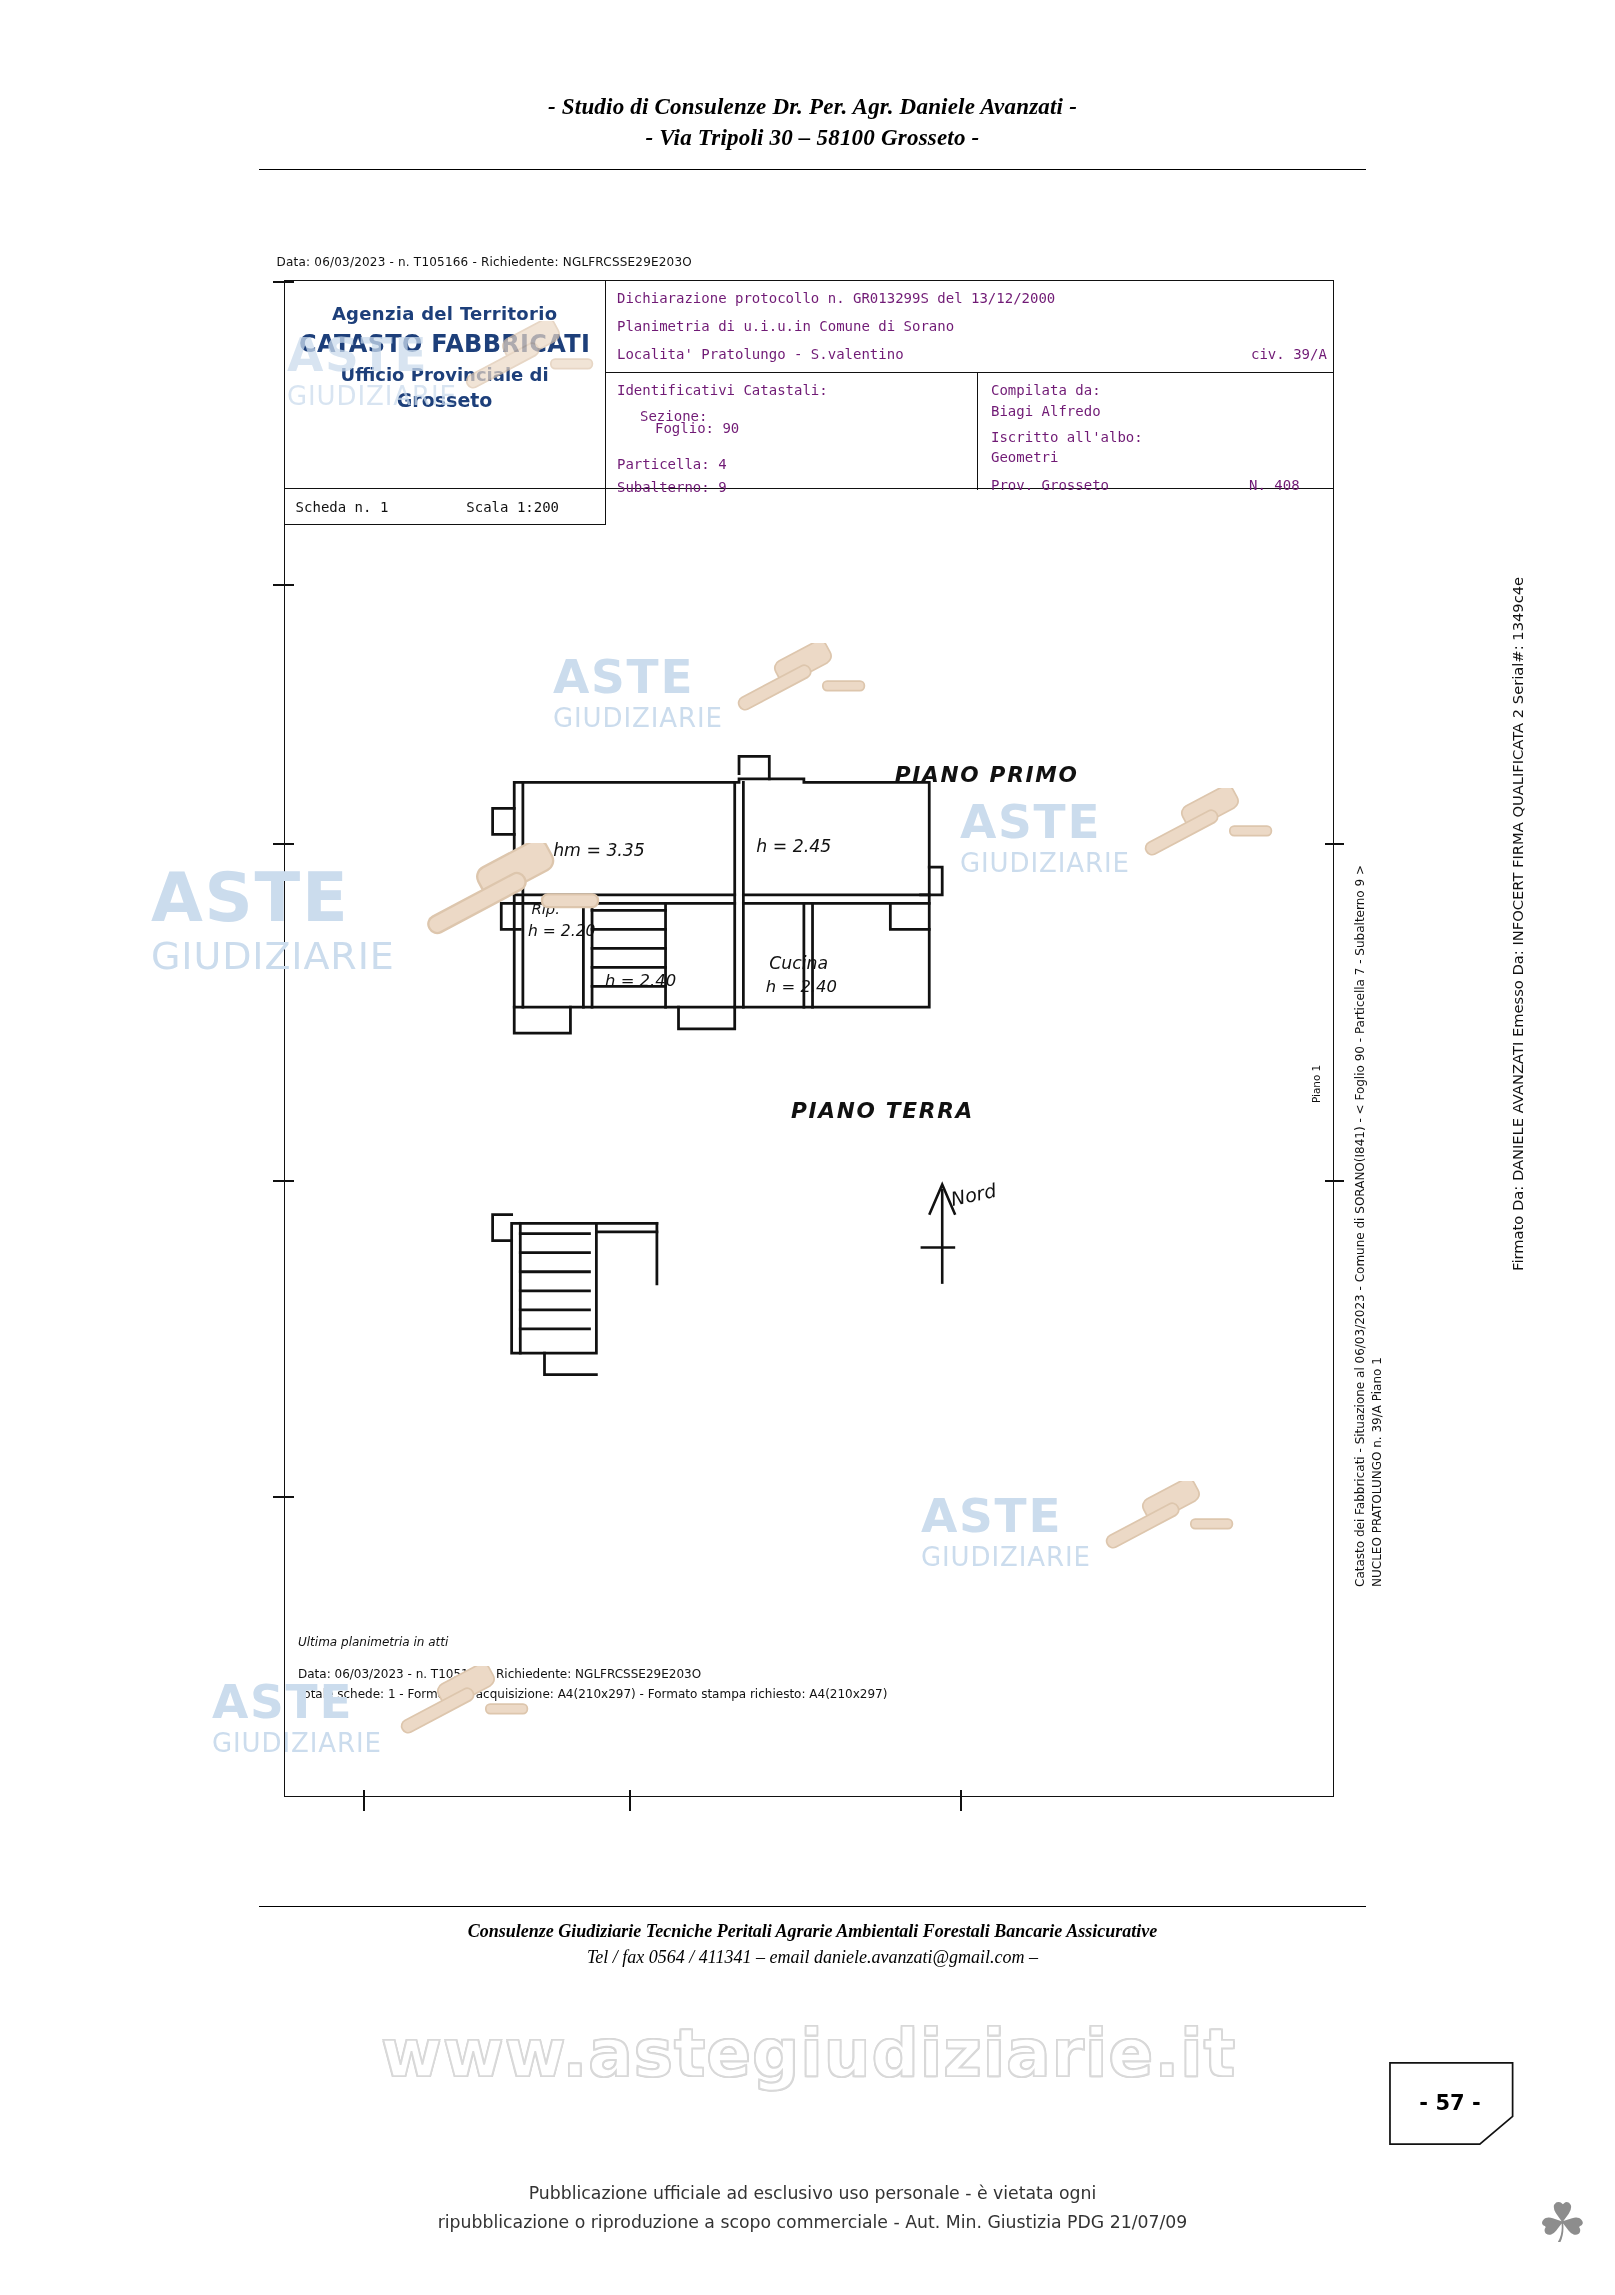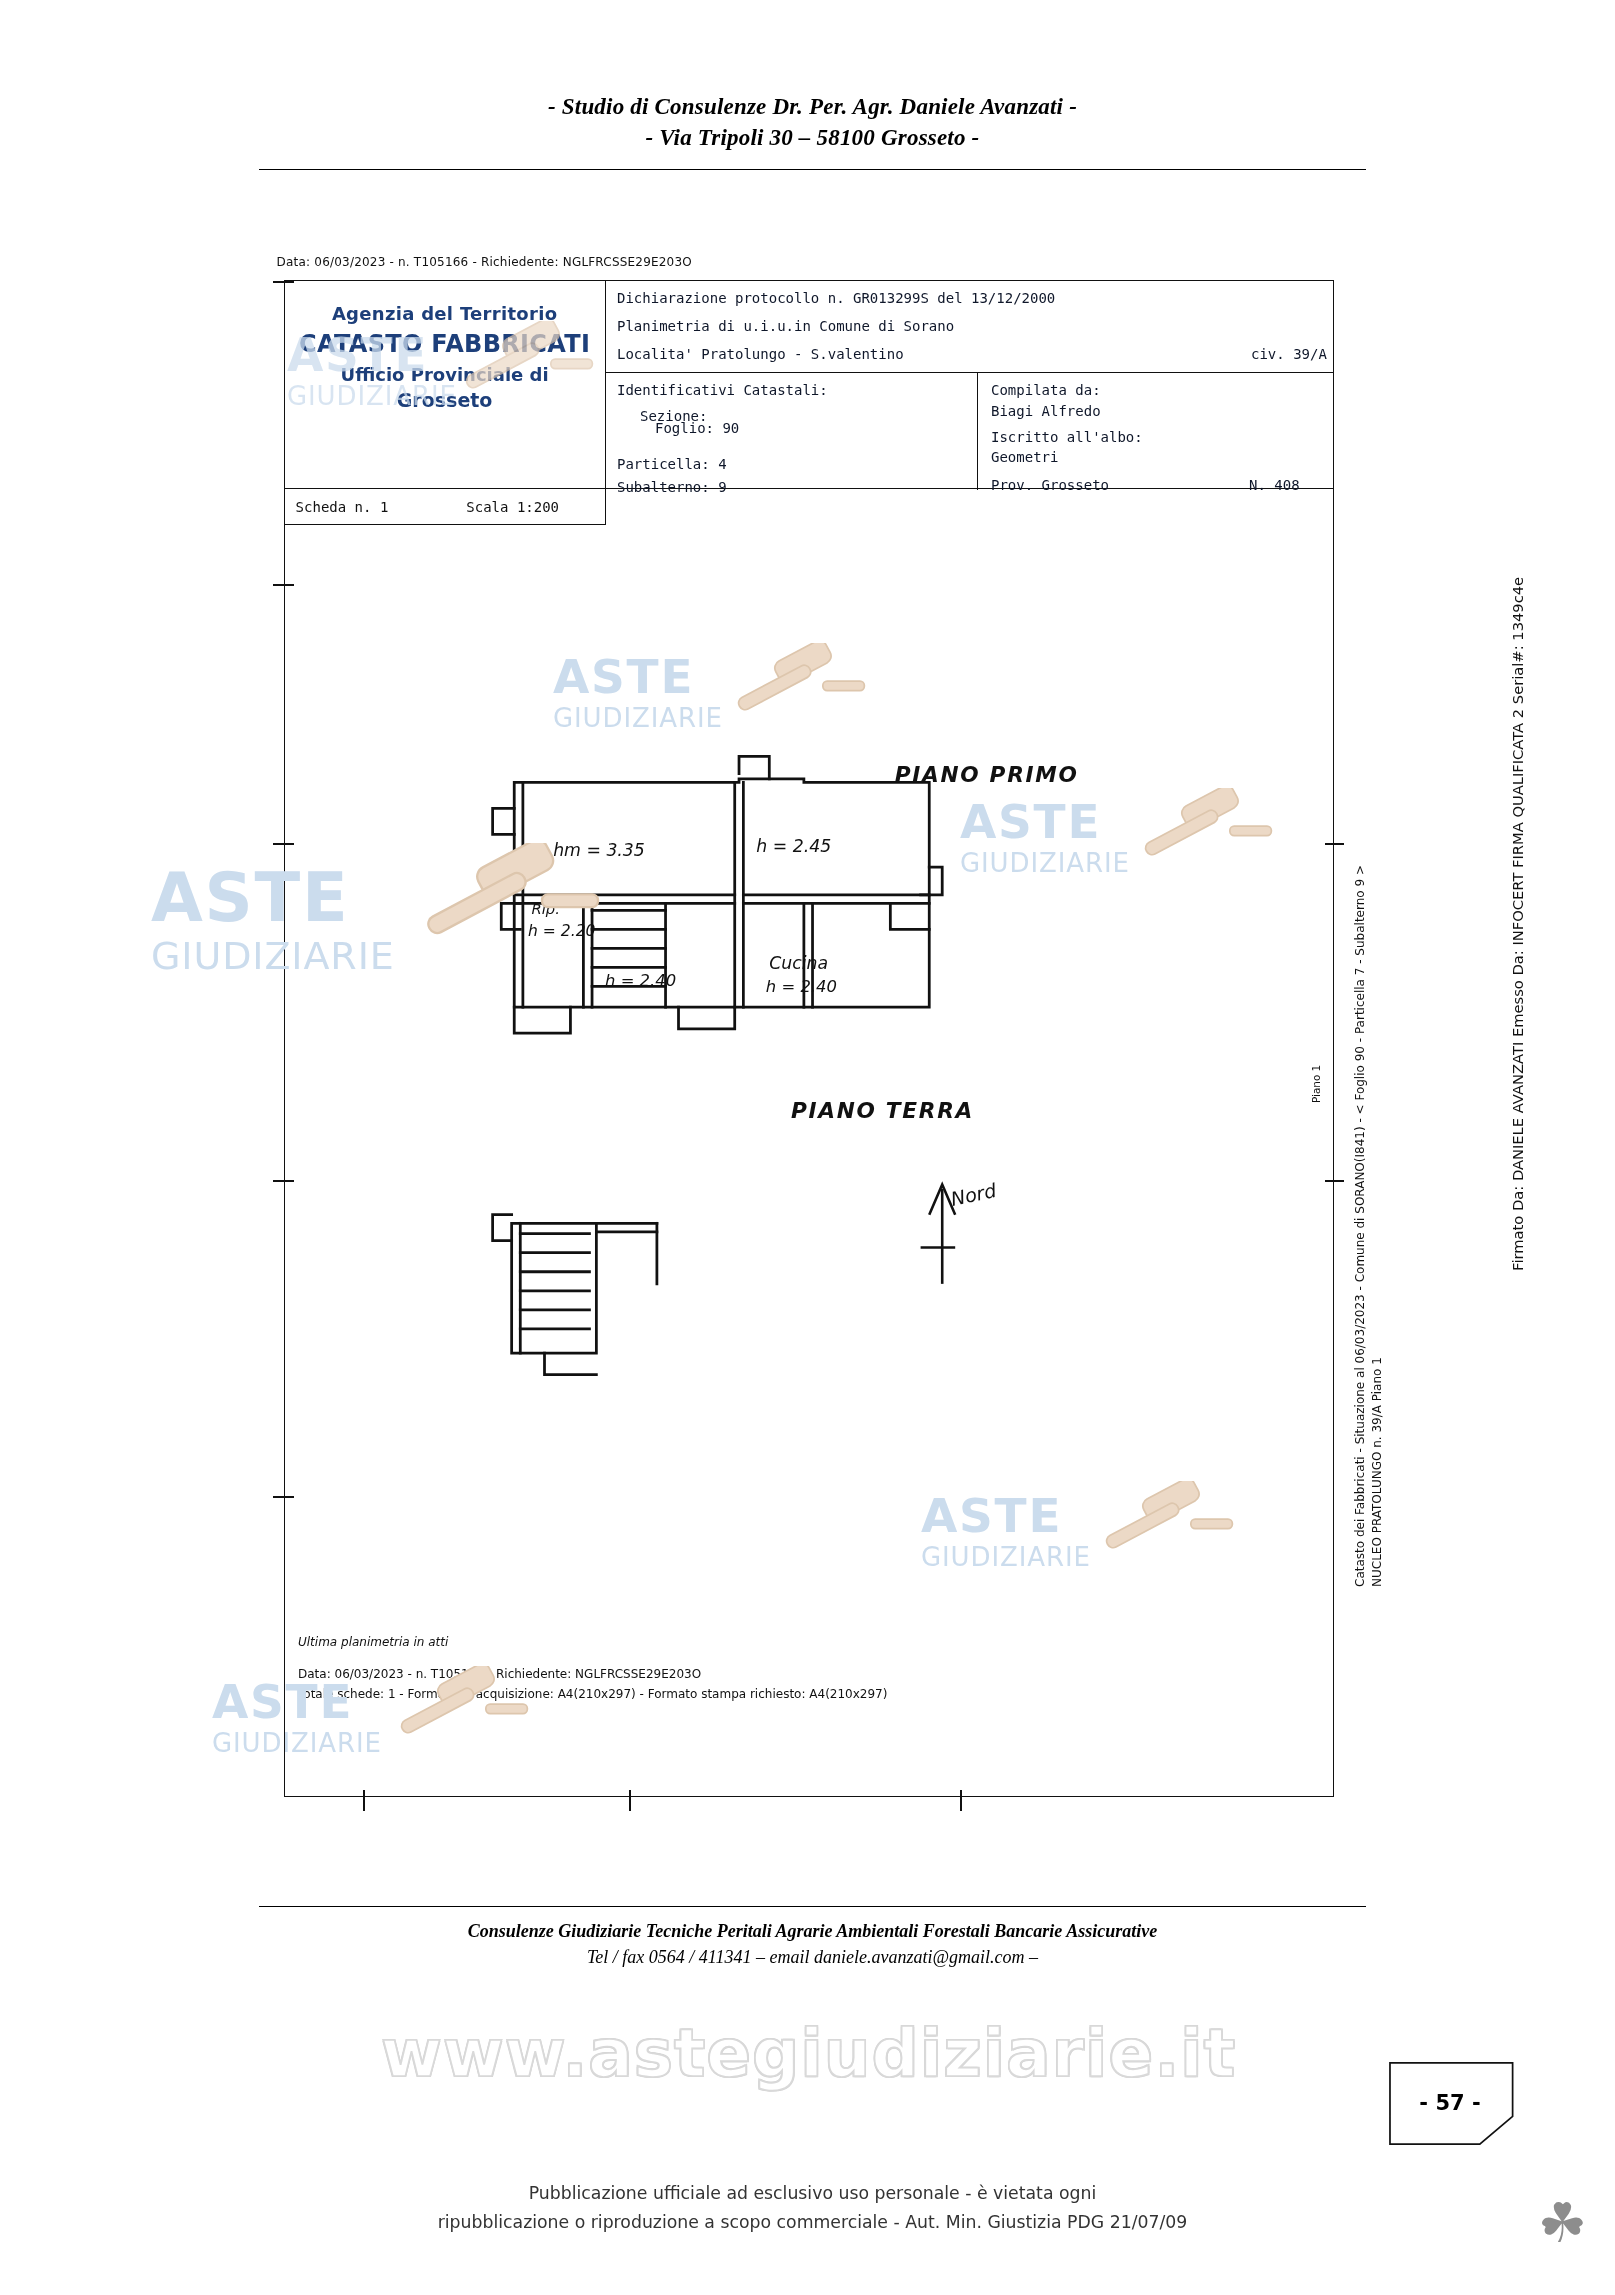--- a/index.html
+++ b/index.html
@@ -228,21 +228,21 @@
   .hdr-right {
     position: absolute;
     top: 42px;
     left: 337px;
     width: 729px;
     height: 209px;
     box-sizing: border-box;
     border-bottom: 1.7px solid #111;
     font-family: "DejaVu Sans Mono", monospace;
     font-size: 14px;
-    color: #0f172a;
+    color: #701a75;
   }
   .hr-row {
     position: absolute;
     left: 12px;
   }
   .hr-sep {
     position: absolute;
     left: 0;
     width: 729px;
     height: 0.9px;

